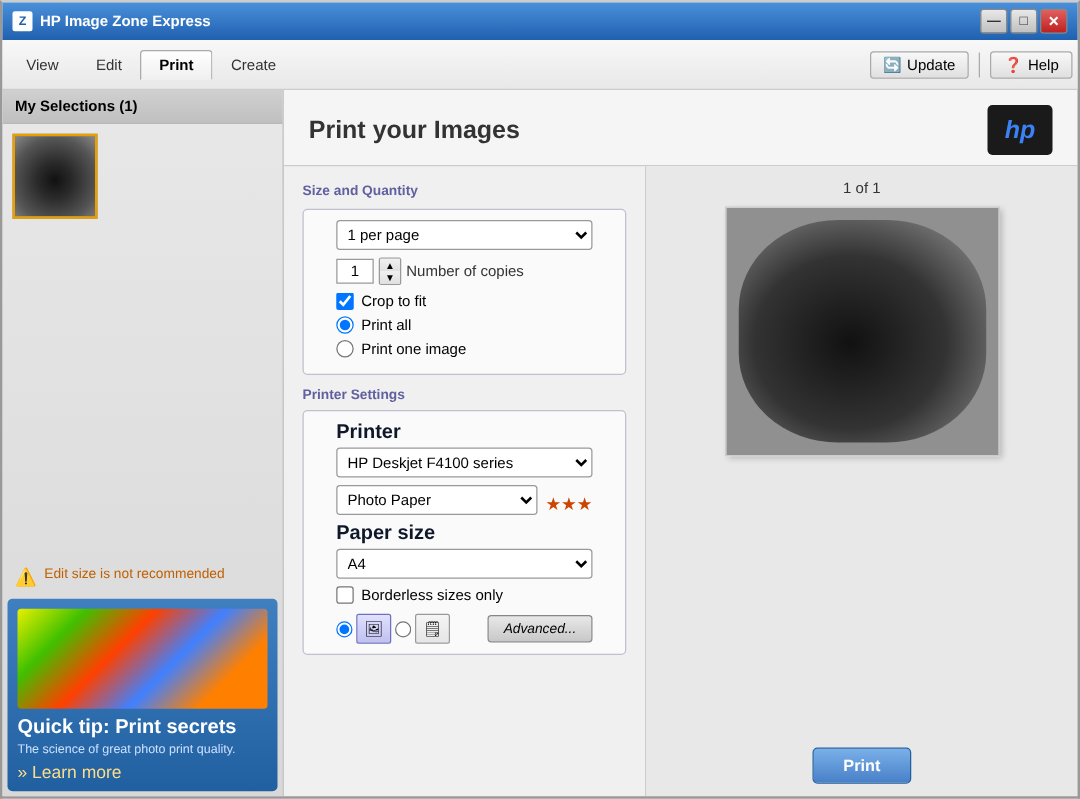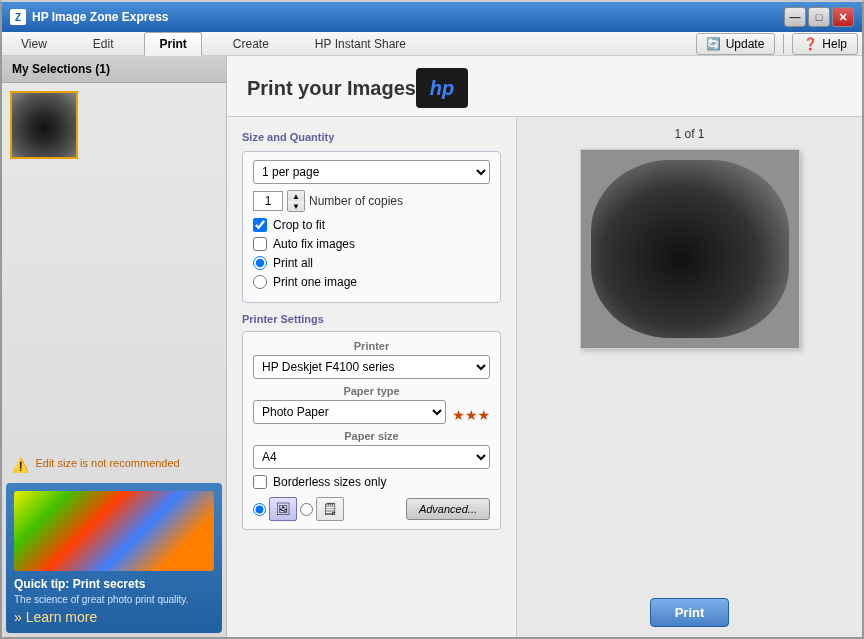--- a/index.html
+++ b/index.html
@@ -63,26 +63,26 @@
       color: #333;
     }
 
     .window-btn.close-btn {
       background: linear-gradient(to bottom, #e06060, #c02020);
       color: white;
     }
 
     .menu-bar {
       background: linear-gradient(to bottom, #f8f8f8, #e8e8e8);
-      height: 24px;
+      height: 40px;
       display: flex;
       align-items: center;
       padding: 0 4px;
       border-bottom: 1px solid #ccc;
-      gap: 16px;
+      gap: 0;
     }
 
     .menu-tab {
       padding: 4px 14px;
       border: 1px solid transparent;
       border-radius: 3px 3px 0 0;
       cursor: pointer;
       font-size: 12px;
       color: #333;
       background: transparent;
@@ -195,21 +195,21 @@
     }
 
     .promo-image {
       height: 80px;
       background: linear-gradient(135deg, #e8f000 0%, #40c000 20%, #ff4000 40%, #4080ff 60%, #ff8000 80%);
       border-radius: 3px;
       margin-bottom: 6px;
     }
 
     .promo-title {
-      font-size: 12px;
+      font-size: 16px;
       font-weight: bold;
       margin-bottom: 3px;
     }
 
     .promo-desc {
       font-size: 10px;
       color: #cce0ff;
     }
 
     .promo-link {
@@ -225,21 +225,21 @@
       flex-direction: column;
       padding: 0;
       overflow: hidden;
     }
 
     .main-header {
       padding: 12px 20px 8px;
       border-bottom: 1px solid #ccc;
       display: flex;
       align-items: center;
-      justify-content: flex-start;
+      justify-content: space-between;
       background: #f5f5f5;
     }
 
     .main-title {
       font-size: 20px;
       font-weight: bold;
       color: #333;
     }
 
     .hp-logo {
@@ -273,21 +273,21 @@
       font-size: 11px;
       color: #6060a0;
       font-weight: bold;
       margin-bottom: 8px;
       margin-top: 4px;
     }
 
     .section-box {
       border: 1px solid #c0c0d0;
       border-radius: 4px;
-      padding: 8px 10px;
+      padding: 8px 26px;
       margin-bottom: 10px;
       background: #fafafa;
     }
 
     select {
       width: 100%;
       padding: 3px 4px;
       border: 1px solid #999;
       border-radius: 3px;
       background: white;
@@ -363,25 +363,24 @@
     }
 
     .printer-settings-title {
       font-size: 11px;
       color: #6060a0;
       font-weight: bold;
       margin-bottom: 6px;
     }
 
     .field-label {
-      font-size: 11px;
-      color: #737373;
+      font-size: 16px;
+      color: #0f172a;
       margin-bottom: 3px;
       font-weight: bold;
-      text-align: center;
     }
 
     .paper-type-row {
       display: flex;
       align-items: center;
       gap: 6px;
     }
 
     .paper-type-select {
       flex: 1;
@@ -510,21 +509,20 @@
       <div class="window-btn">□</div>
       <div class="window-btn close-btn">✕</div>
     </div>
   </div>
 
   <div class="menu-bar">
     <div class="menu-tab">View</div>
     <div class="menu-tab">Edit</div>
     <div class="menu-tab active">Print</div>
     <div class="menu-tab">Create</div>
-    <div class="menu-tab">HP Instant Share</div>
     <div class="menu-right">
       <div class="menu-right-btn">
         <span>🔄</span>
         <span>Update</span>
       </div>
       <div class="divider-v"></div>
       <div class="menu-right-btn">
         <span>❓</span>
         <span>Help</span>
       </div>
@@ -581,45 +579,40 @@
                 <button class="spinner-btn">▼</button>
               </div>
               <span class="copies-label">Number of copies</span>
             </div>
 
             <div class="checkbox-row">
               <input type="checkbox" id="crop" checked="" style="">
               <label for="crop">Crop to fit</label>
             </div>
 
-            <div class="checkbox-row">
-              <input type="checkbox" id="autofix" style="">
-              <label for="autofix">Auto fix images</label>
-            </div>
 
             <div class="radio-row">
               <input type="radio" name="printmode" id="printall" checked="" style="">
               <label for="printall">Print all</label>
             </div>
 
             <div class="radio-row">
               <input type="radio" name="printmode" id="printone" style="">
               <label for="printone">Print one image</label>
             </div>
           </div>
 
           <div class="printer-settings-title">Printer Settings</div>
           <div class="section-box">
 
             <div class="field-label">Printer</div>
             <select>
               <option>HP Deskjet F4100 series</option>
             </select>
 
-            <div class="field-label">Paper type</div>
             <div class="paper-type-row">
               <select class="paper-type-select">
                 <option>Photo Paper</option>
                 <option>Plain Paper</option>
                 <option>Premium Photo Paper</option>
               </select>
               <span class="star-icon" style="color:#cc4400;">★★★</span>
             </div>
 
             <div class="field-label">Paper size</div>

